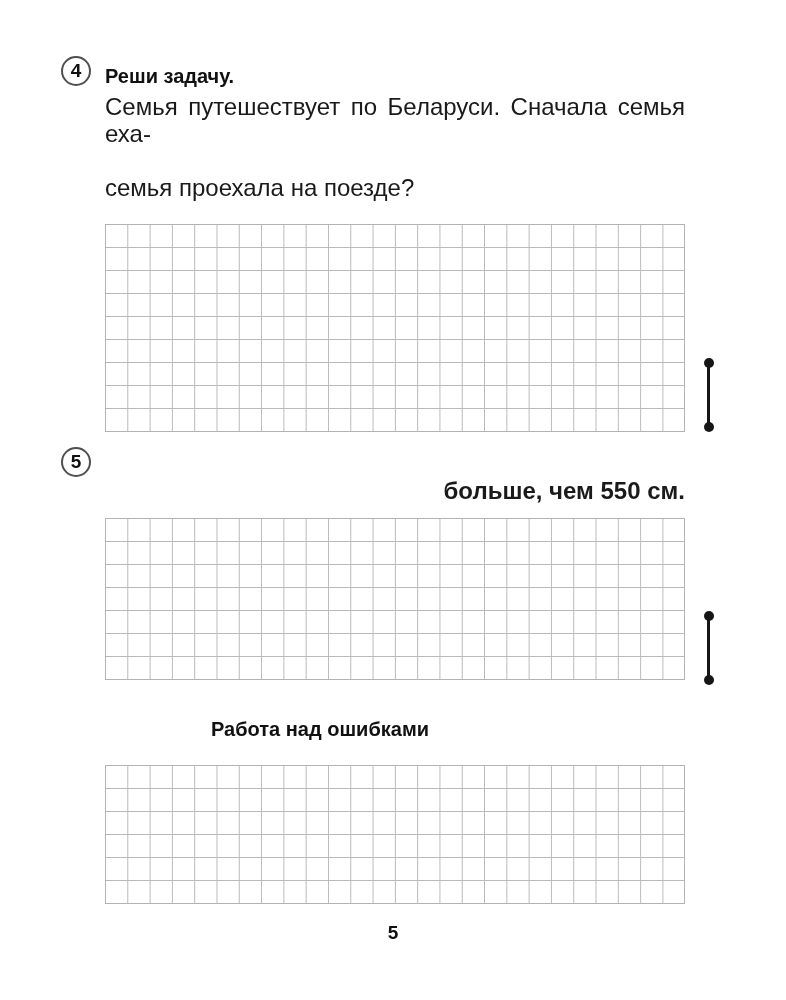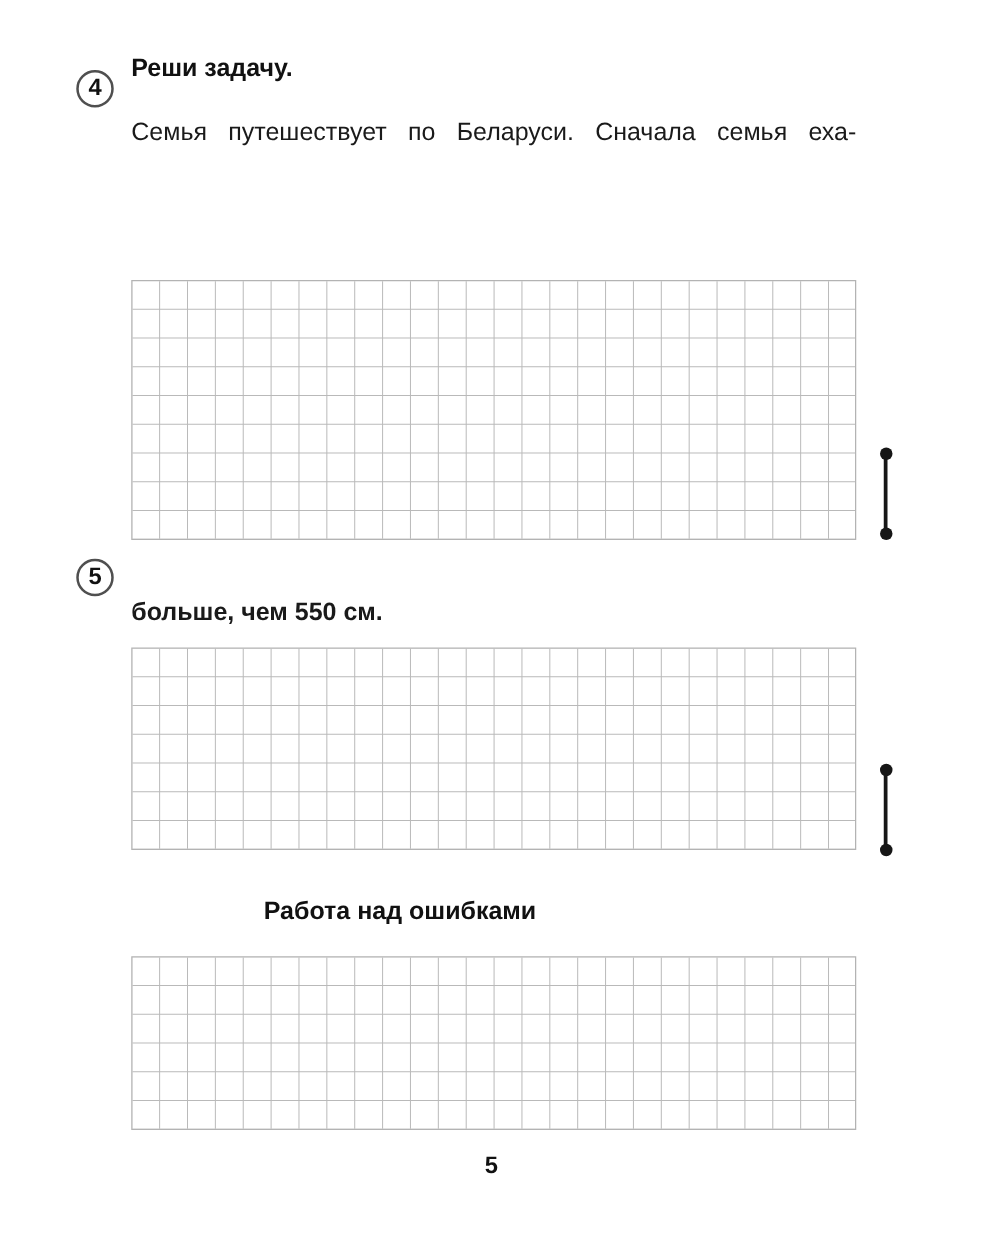--- a/index.html
+++ b/index.html
@@ -37,36 +37,36 @@
   .badge-5 { top: 447px; }
 
   .task-title {
     position: absolute;
     left: 105px;
     margin: 0;
     font-size: 20px;
     font-weight: bold;
     color: #111;
   }
-  .title-4 { top: 44px; }
+  .title-4 { top: 65px; }
 
   .text-line {
     position: absolute;
     left: 105px;
     width: 580px;
-    font-size: 20px;
+    font-size: 24px;
     line-height: 27px;
     white-space: nowrap;
   }
   .text-line.just {
     white-space: normal;
     text-align: justify;
     text-align-last: justify;
   }
-  .bold { font-weight: bold; }
+  .bold { font-weight: bold; text-align: right; }
 
   .t4-l0 { top: 93px; }
   .t4-l1 { top: 120px; }
   .t4-l2 { top: 147px; }
   .t4-l3 { top: 174px; }
 
   .t5-l0 { top: 450px; }
   .t5-l1 { top: 477px; }
 
   
@@ -137,20 +137,21 @@
 <body>
 
 <div class="page">
 
   <div class="badge badge-4">
     <span>4</span>
   </div>
   <h2 class="task-title title-4">Реши задачу.</h2>
 
   <div class="text-line just t4-l0">Семья путешествует по Беларуси. Сначала семья еха-</div>
+  <div class="text-line t4-l3">семья проехала на поезде?</div>
 
   <div class="grid grid-1"></div>
   <div class="marker marker-1"></div>
 
   <div class="badge badge-5">
     <span>5</span>
   </div>
   <div class="text-line bold t5-l1">больше, чем 550 см.</div>
 
   <div class="grid grid-2"></div>

